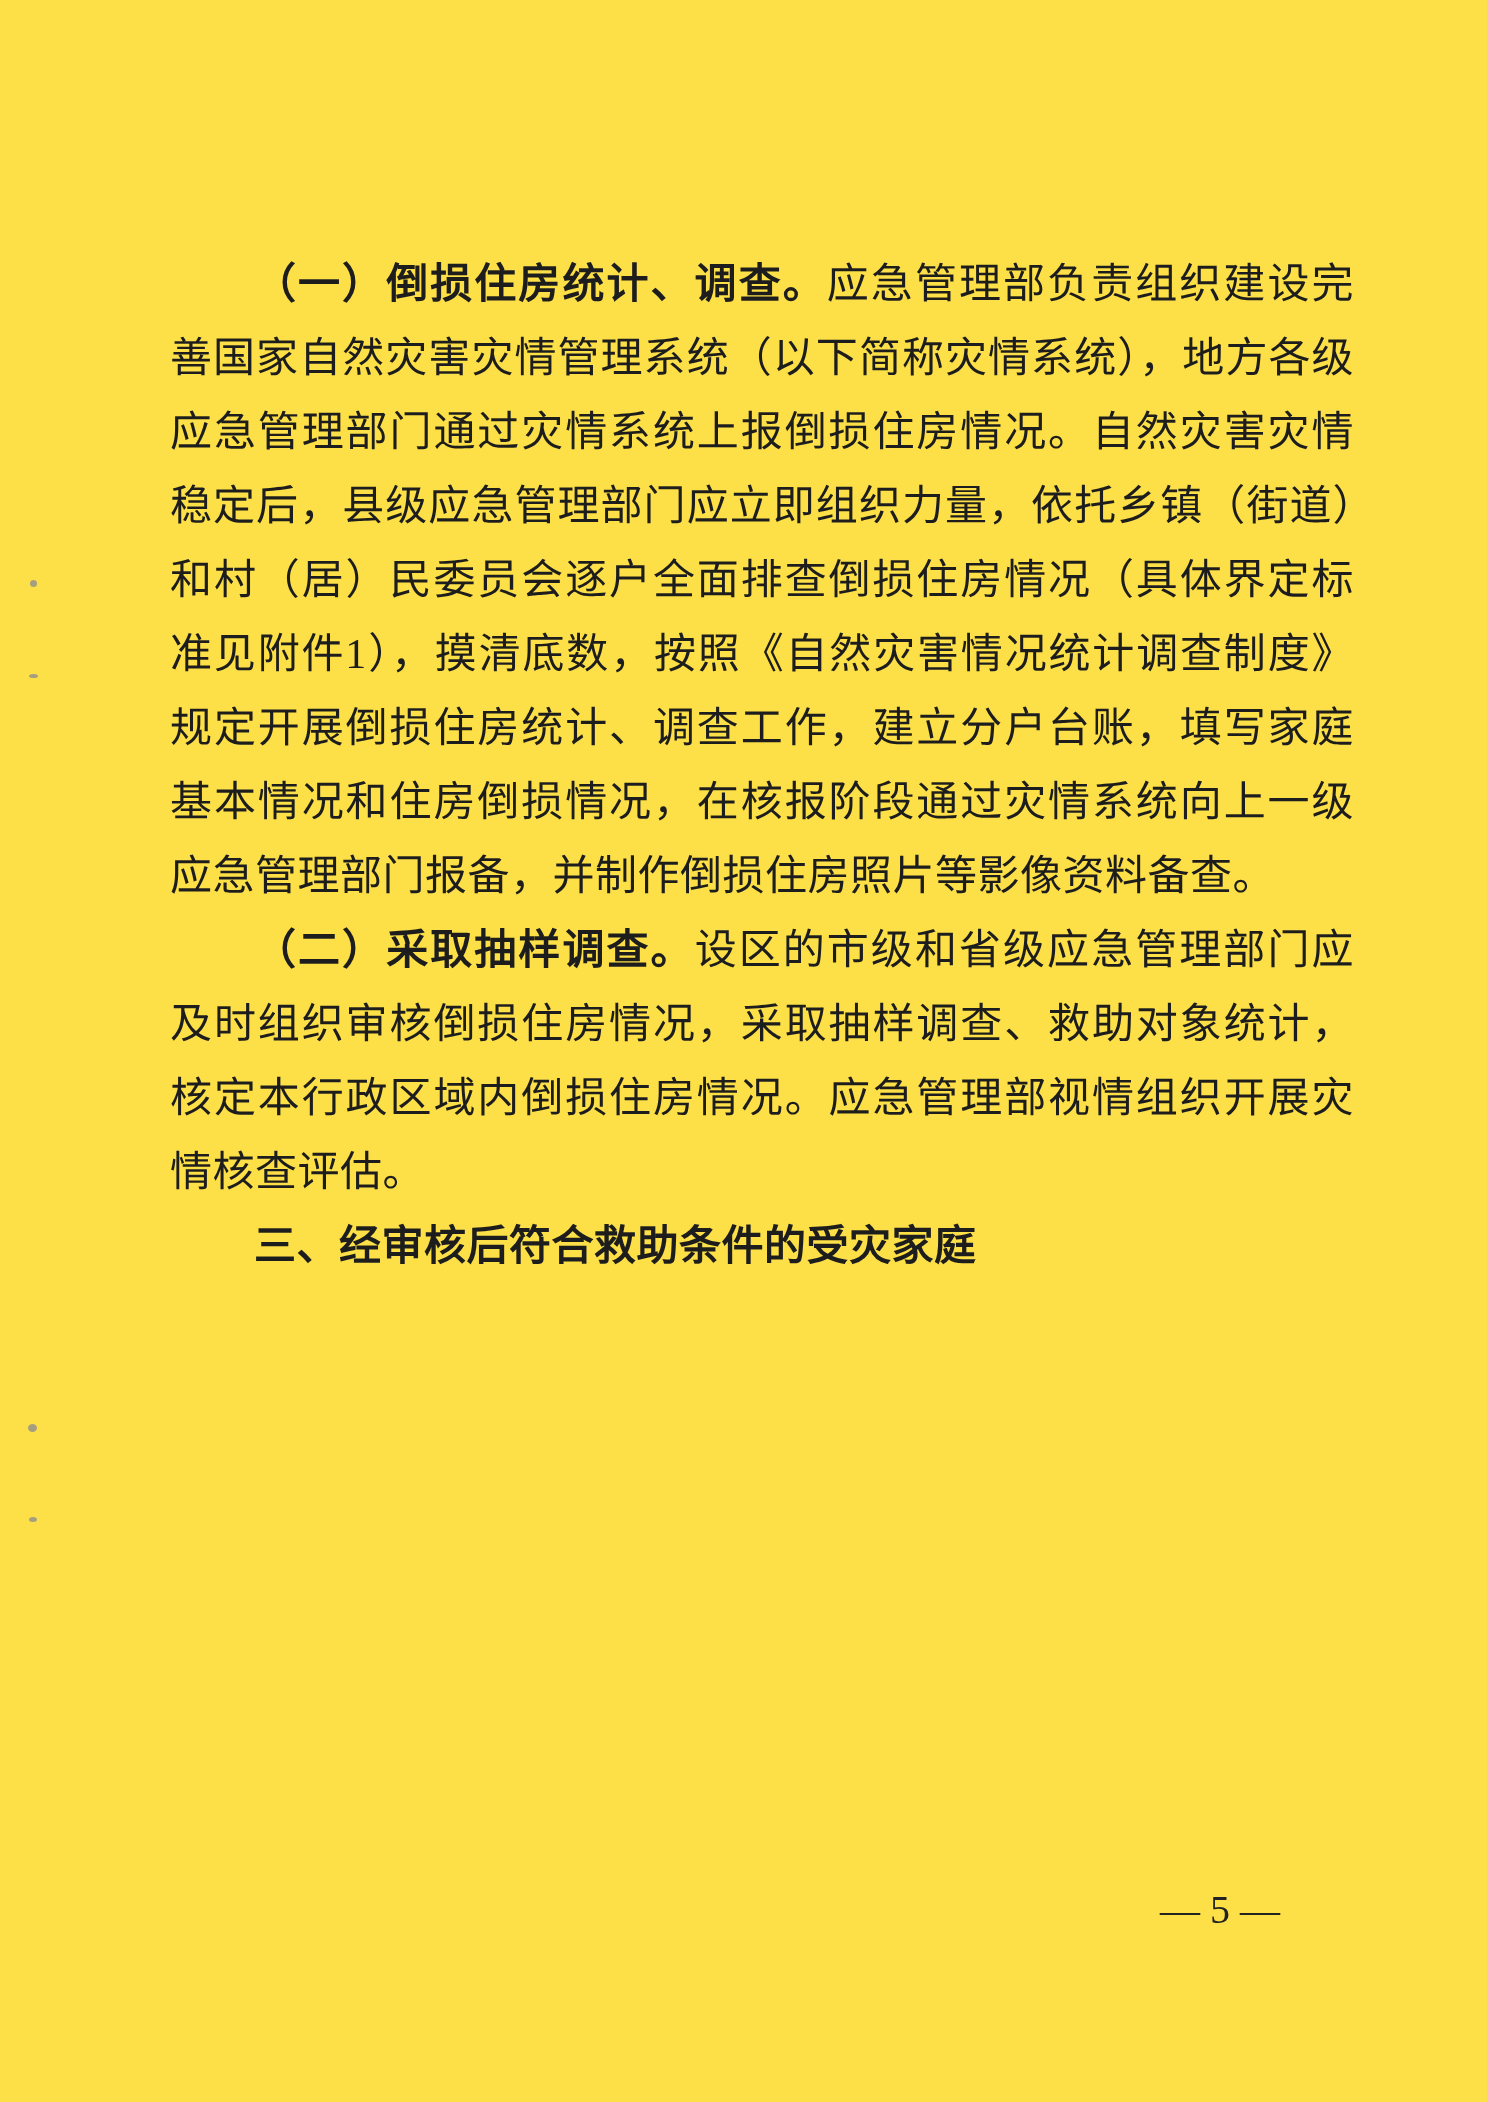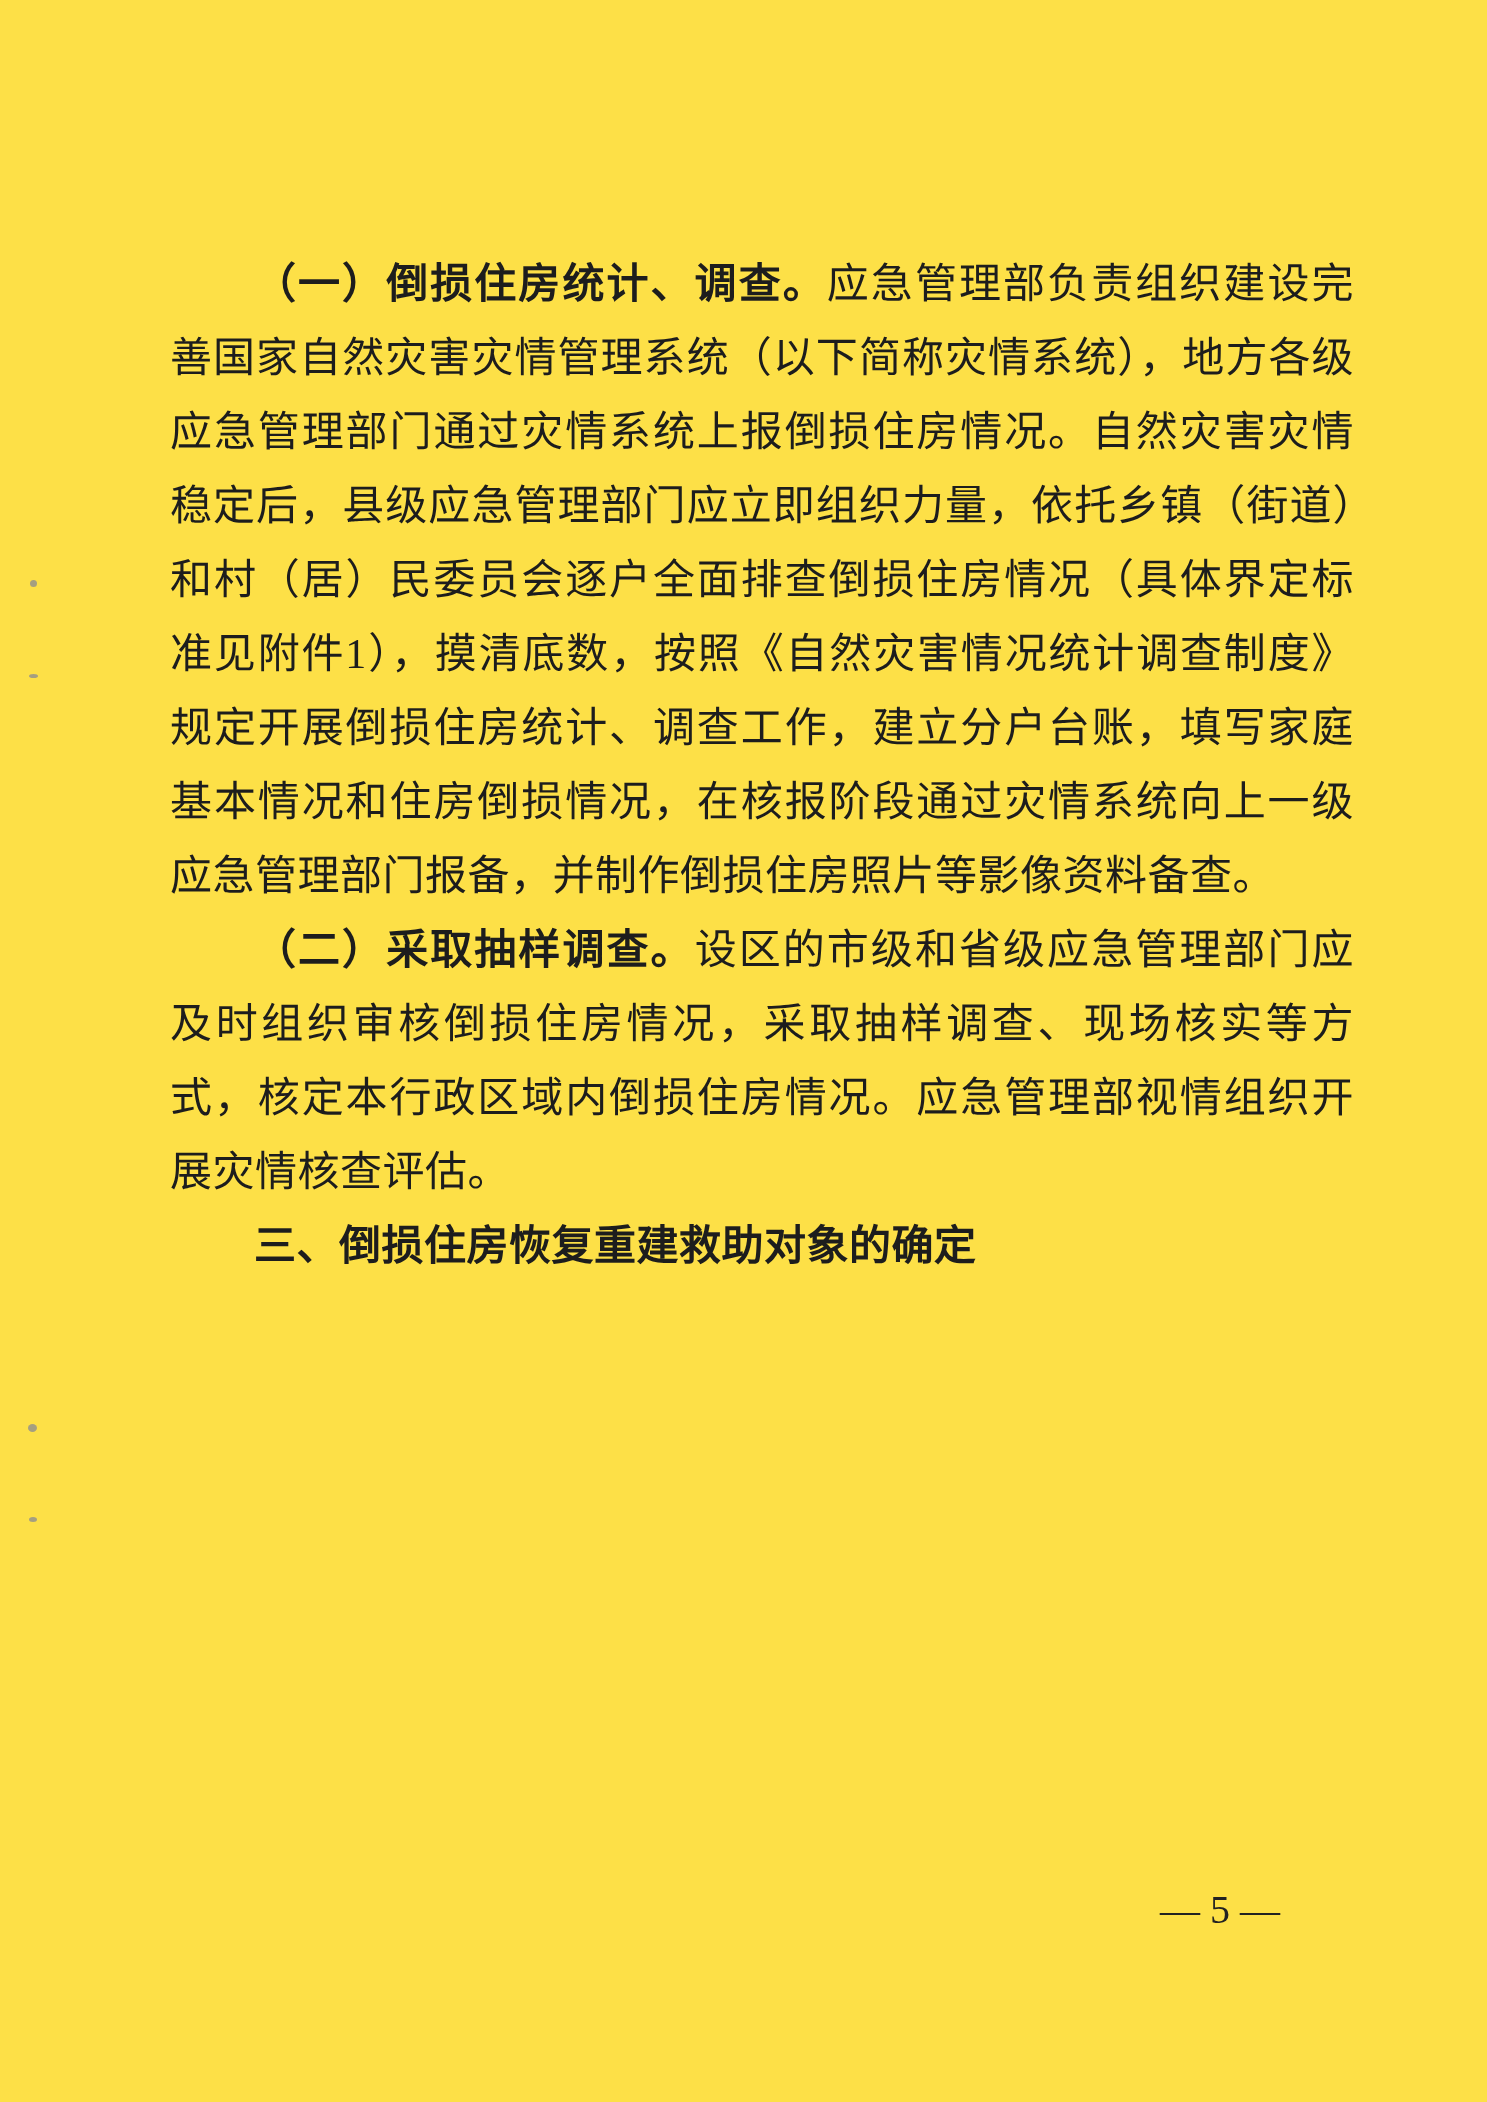--- a/index.html
+++ b/index.html
@@ -69,23 +69,23 @@
 </style>
 </head>
 <body>
 
 <div class="page">
 
   <main class="text-block">
 
     <p class="para"><span class="lead">（一）倒损住房统计、调查。</span><span>应急管理部负责组织建设完善国家自然灾害灾情管理系统（以下简称灾情系统），地方各级应急管理部门通过灾情系统上报倒损住房情况。自然灾害灾情稳定后，县级应急管理部门应立即组织力量，依托乡镇（街道）和村（居）民委员会逐户全面排查倒损住房情况（具体界定标准见附件1），摸清底数，按照《自然灾害情况统计调查制度》规定开展倒损住房统计、调查工作，建立分户台账，填写家庭基本情况和住房倒损情况，在核报阶段通过灾情系统向上一级应急管理部门报备，并制作倒损住房照片等影像资料备查。</span></p>
 
-    <p class="para"><span class="lead">（二）采取抽样调查。</span><span>设区的市级和省级应急管理部门应及时组织审核倒损住房情况，采取抽样调查、现场核实等方式，核定本行政区域内倒损住房情况。应急管理部视情组织开展灾情核查评估。</span></p>
+    <p class="para"><span class="lead">（二）采取抽样调查。</span><span>设区的市级和省级应急管理部门应及时组织审核倒损住房情况，采取抽样调查、救助对象统计，核定本行政区域内倒损住房情况。应急管理部视情组织开展灾情核查评估。</span></p>
 
-    <h2 class="section-heading">三、倒损住房恢复重建救助对象的确定</h2>
+    <h2 class="section-heading">三、经审核后符合救助条件的受灾家庭</h2>
 
 
   </main>
 
   <div class="page-number">— 5 —</div>
 
   <span class="speck speck-1"></span>
   <span class="speck speck-2"></span>
   <span class="speck speck-3"></span>
   <span class="speck speck-4"></span>

